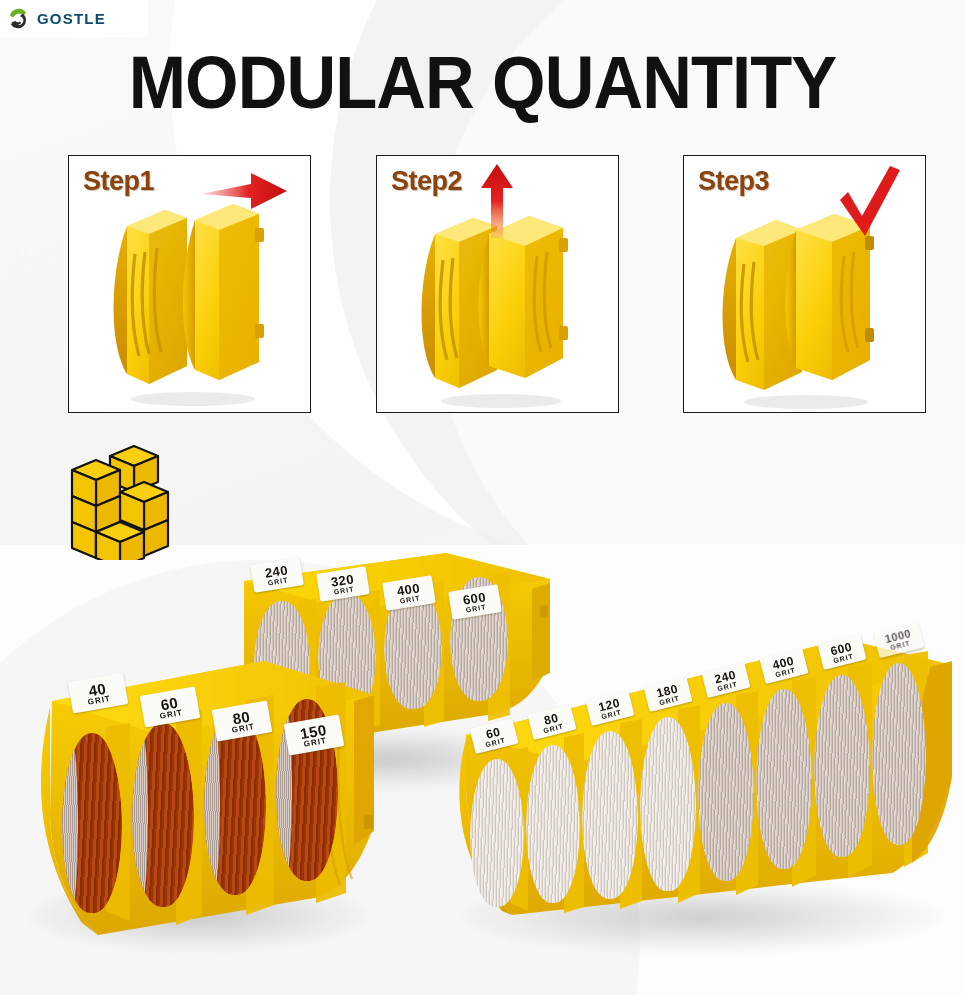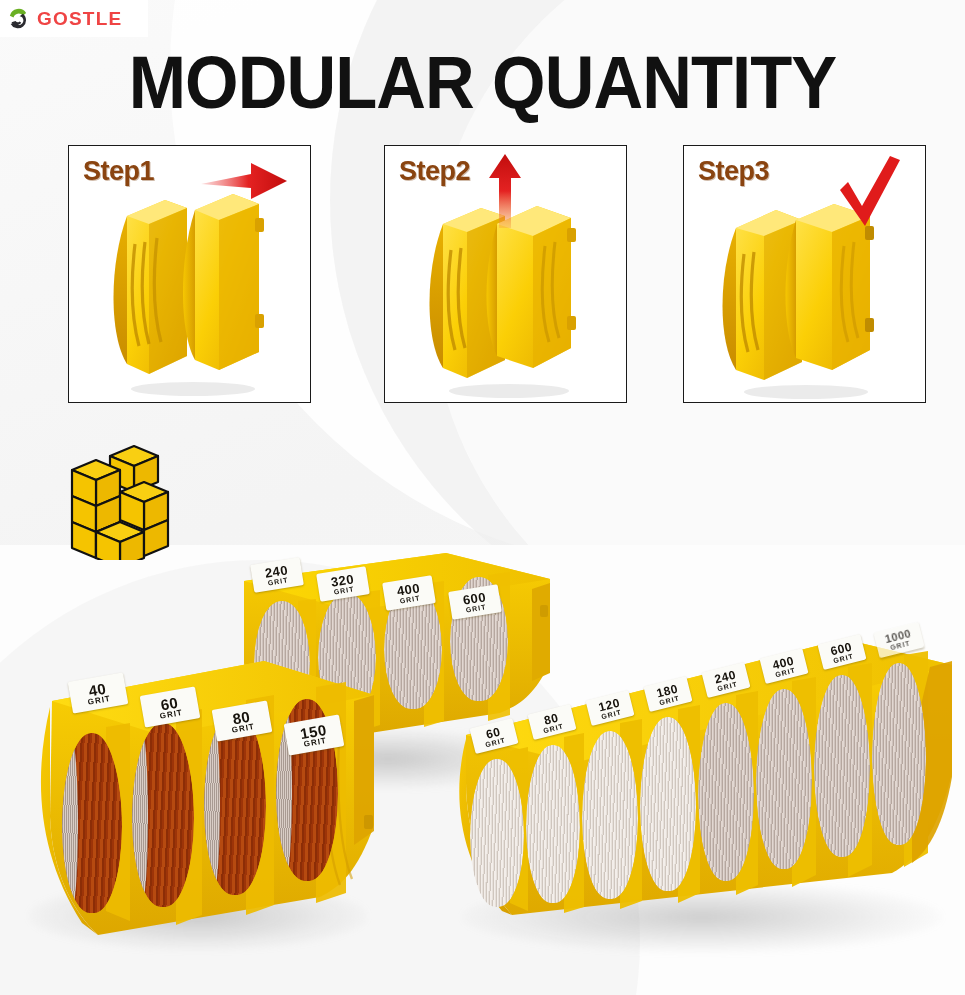--- a/index.html
+++ b/index.html
@@ -80,24 +80,24 @@
     background: #ffffff;
     display: flex;
     align-items: center;
     gap: 6px;
     padding-left: 5px;
     box-sizing: border-box;
     z-index: 30;
   }
   .logo-mark { width: 26px; height: 26px; flex: 0 0 auto; }
   .logo-word {
-    font-size: 19px;
+    font-size: 15px;
     font-weight: bold;
     letter-spacing: 1.2px;
-    color: #ef4444;
+    color: #0c4a6e;
     font-family: "Liberation Sans", sans-serif;
   }
 
   
   .headline {
     position: absolute;
     left: 0; top: 46px;
     width: 965px;
     text-align: center;
     font-family: "Liberation Sans", sans-serif;
@@ -106,37 +106,37 @@
     line-height: 74px;
     letter-spacing: -1px;
     color: #111111;
     transform: scaleX(0.93);
     z-index: 20;
   }
 
   
   .steps {
     position: absolute;
-    left: 0; top: 145px;
+    left: 0; top: 155px;
     width: 965px;
     height: 262px;
     z-index: 20;
   }
   .step-panel {
     position: absolute;
     top: 0;
     width: 243px;
     height: 258px;
     background: #ffffff;
     border: 1.5px solid #1a1a1a;
     box-sizing: border-box;
     overflow: hidden;
   }
   .step-panel.p1 { left: 68px; }
-  .step-panel.p2 { left: 376px; margin-left: 8px; }
+  .step-panel.p2 { left: 376px; }
   .step-panel.p3 { left: 683px; }
   .step-label {
     position: absolute;
     left: 14px; top: 10px;
     font-family: "Liberation Sans", sans-serif;
     font-weight: bold;
     font-size: 27px;
     color: #8a4410;
     text-shadow: 1px 1px 0 rgba(120,60,12,.35);
     z-index: 6;

